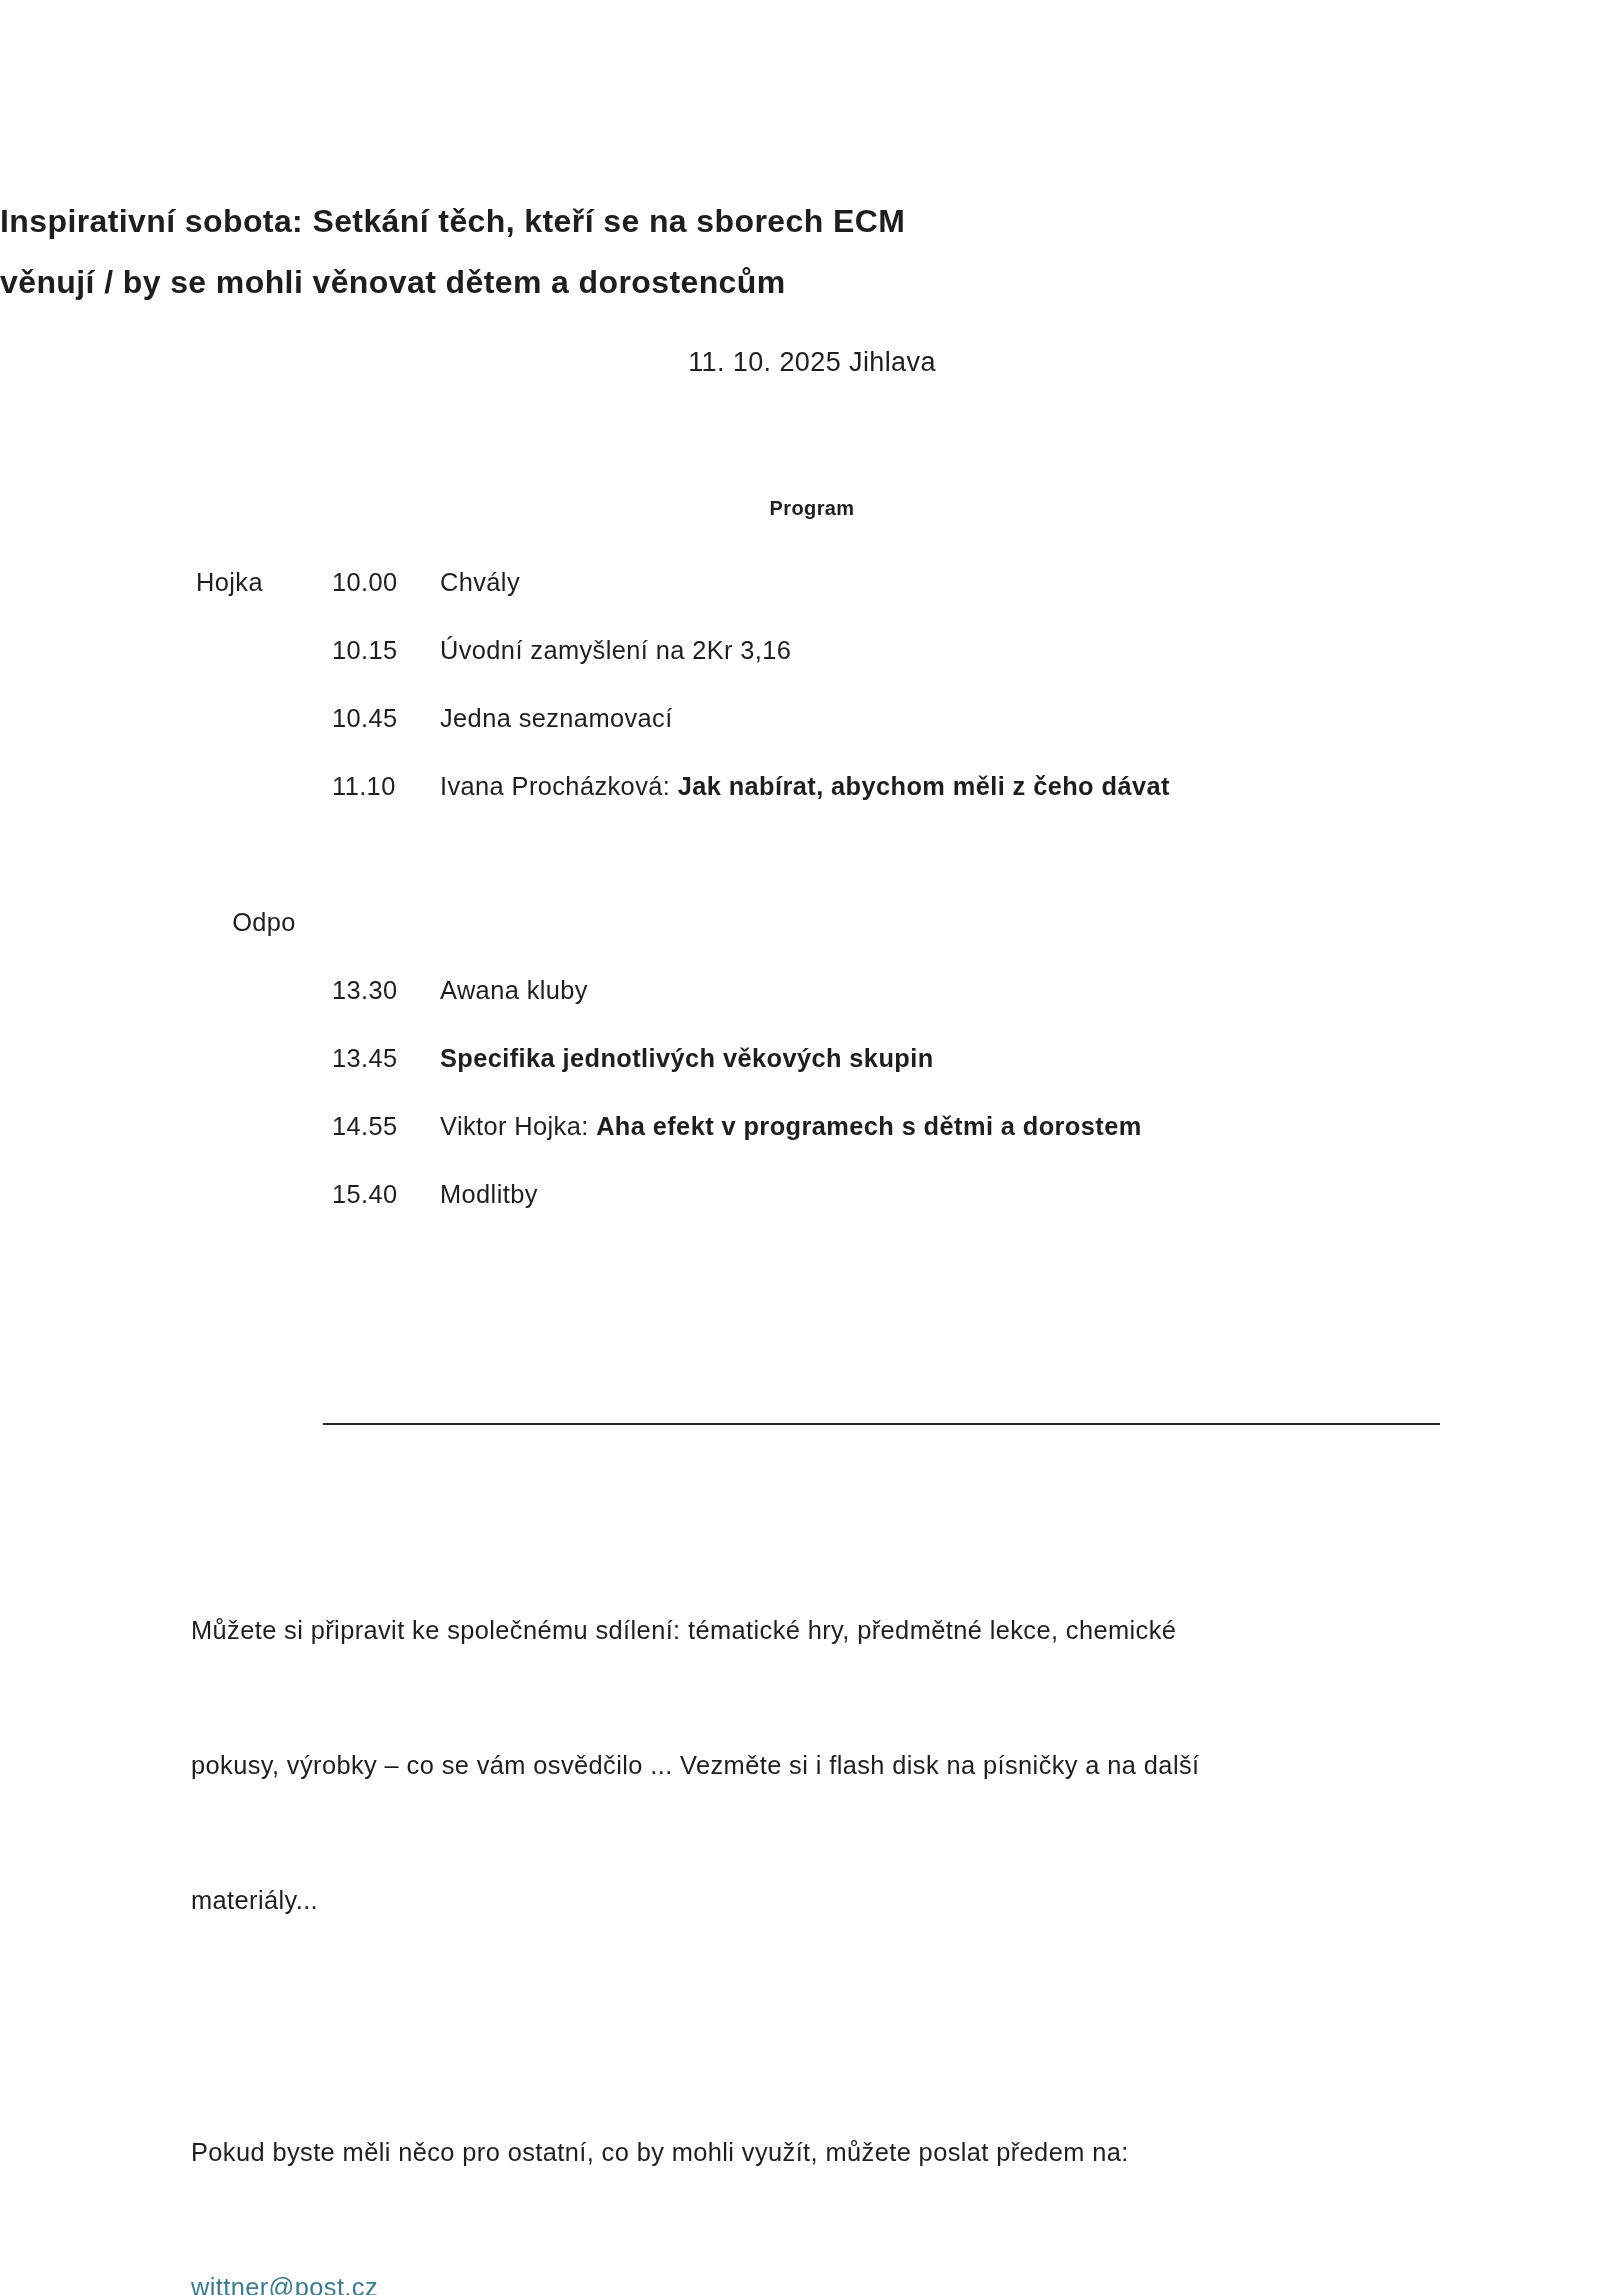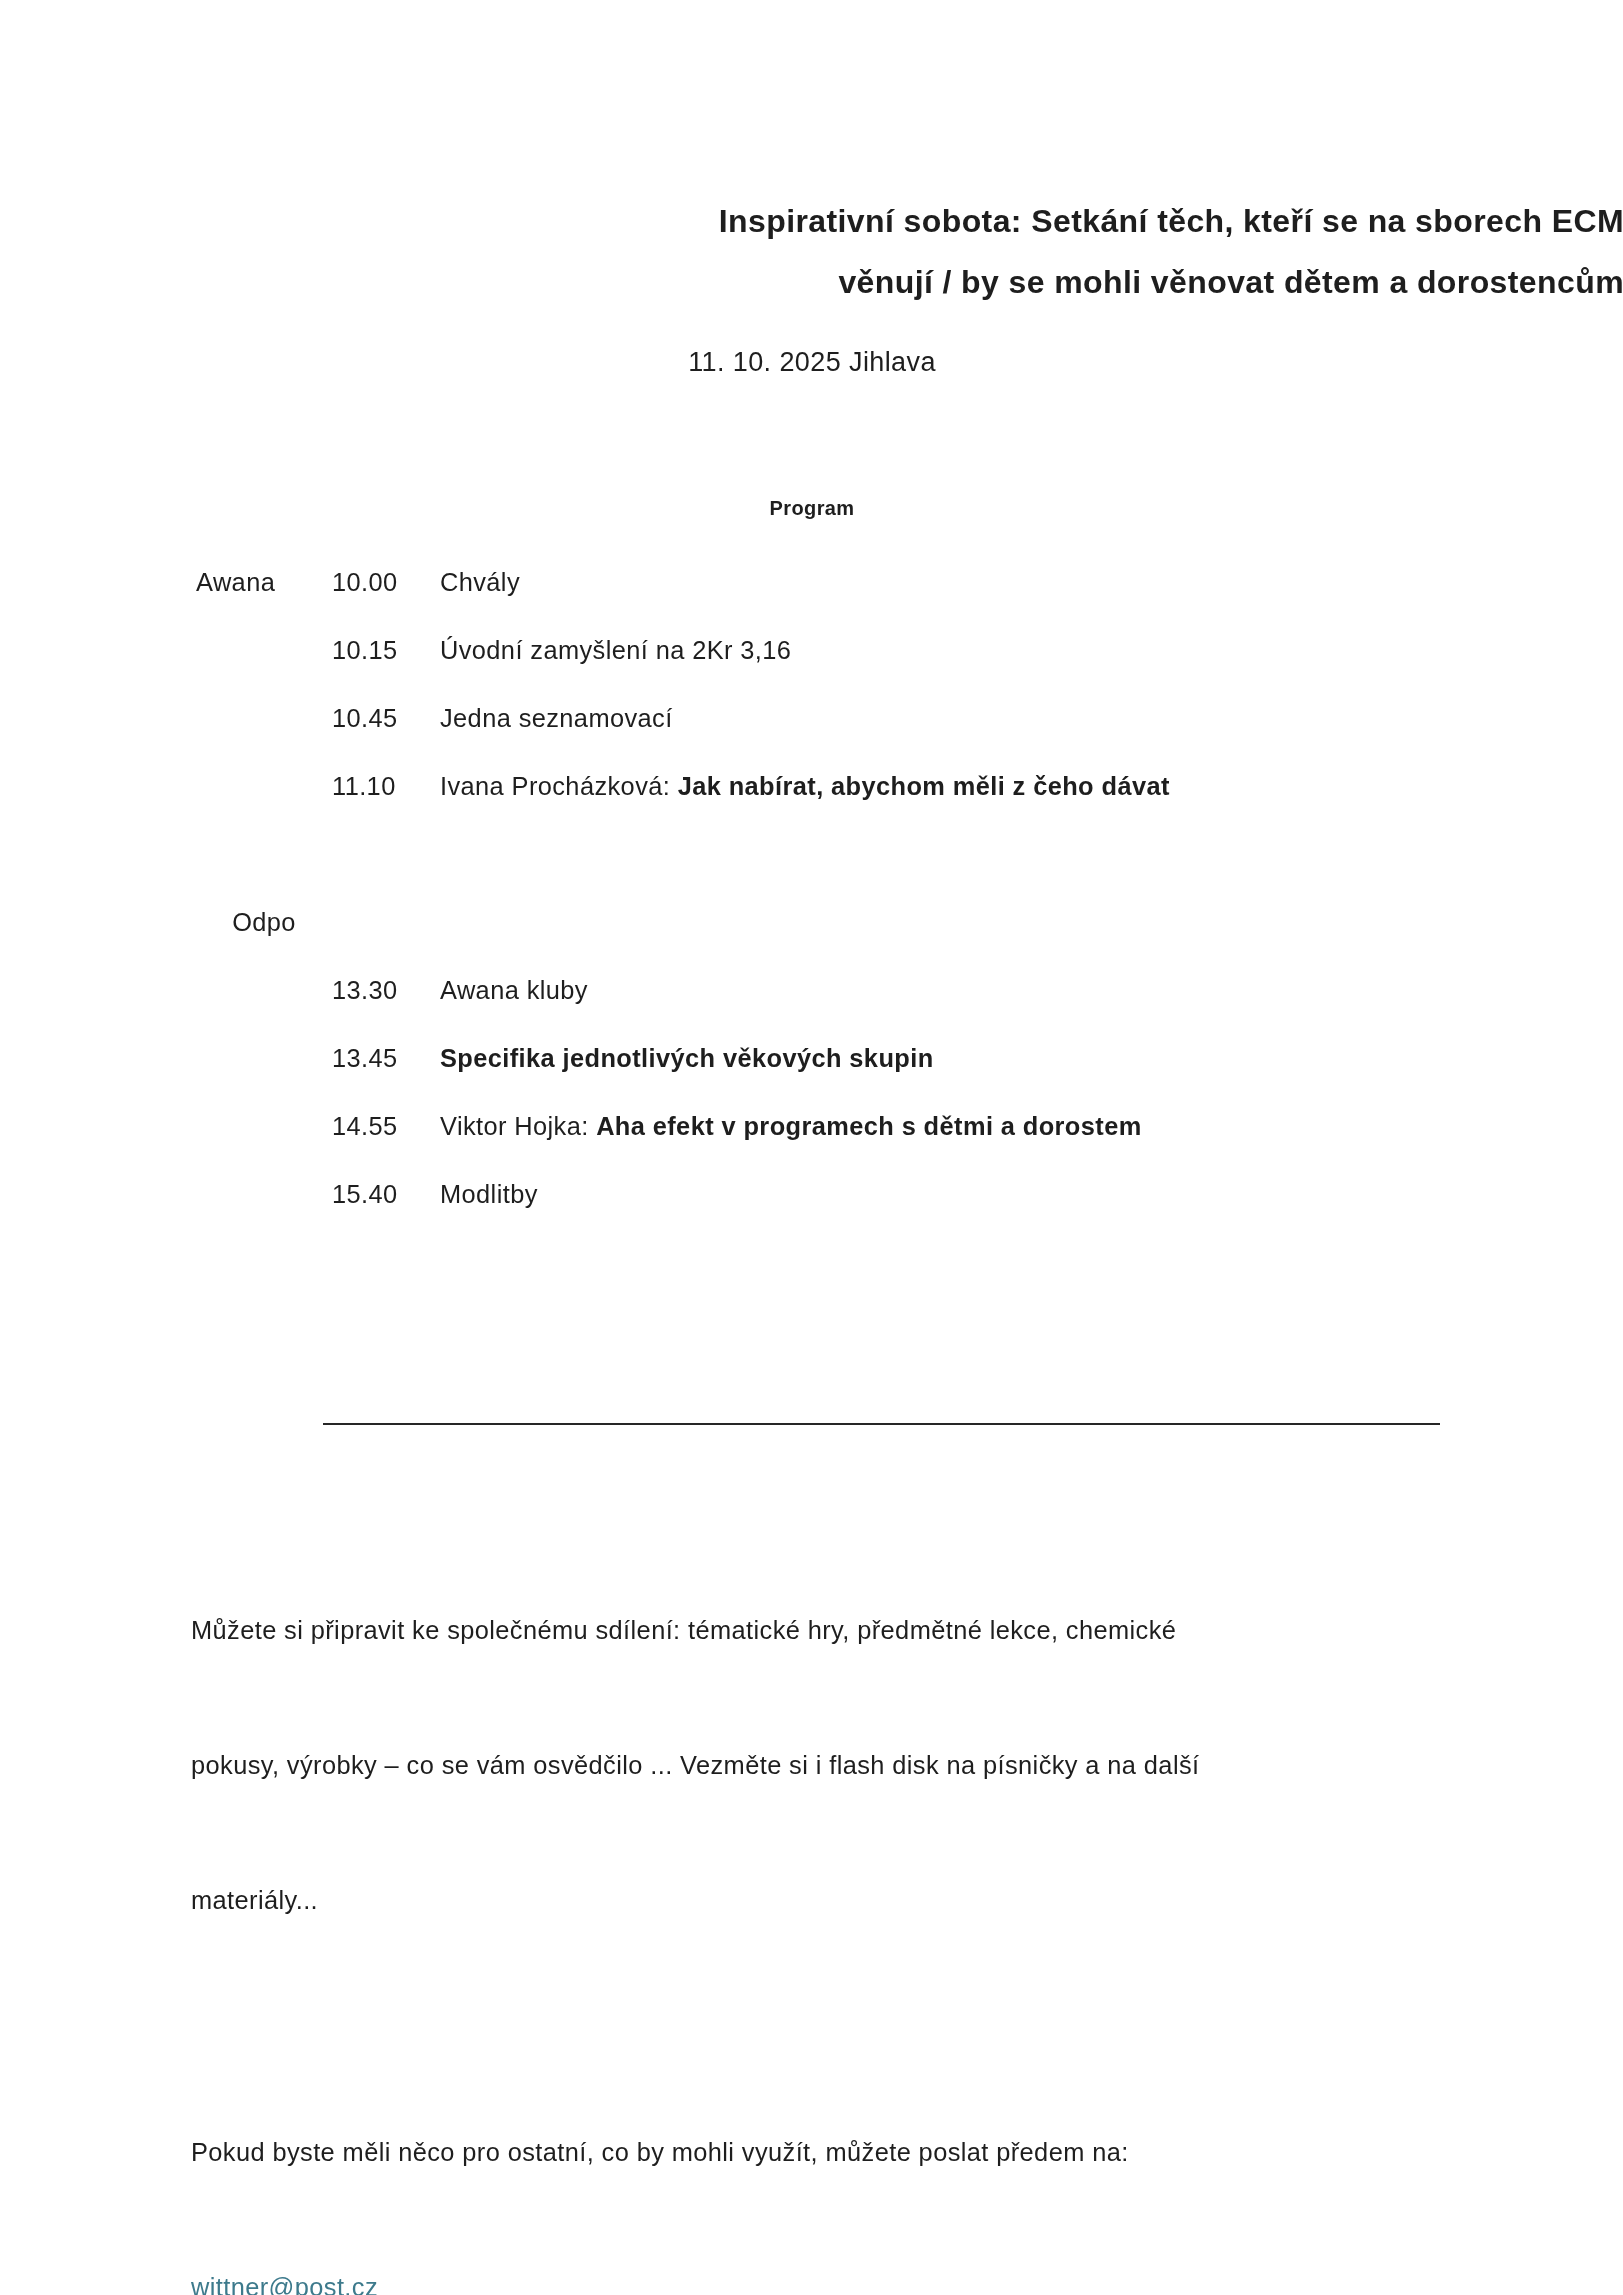--- a/index.html
+++ b/index.html
@@ -12,21 +12,21 @@
     font-family: "Liberation Sans", sans-serif;
     color: #1e1e1e;
     letter-spacing: 0.4px;
     overflow: hidden;
   }
 
   
   .title {
     position: absolute;
     top: 191px; left: 0; right: 0;
-    text-align: right;
+    text-align: left;
     font-size: 32px;
     font-weight: 700;
     line-height: 61px;
   }
   .date-line {
     position: absolute;
     top: 341px; left: 0; right: 0;
     text-align: center;
     font-size: 27px;
     line-height: 42px;
@@ -97,21 +97,21 @@
     <div>věnují / by se mohli věnovat dětem a dorostencům</div>
   </div>
 
   <div class="date-line">11. 10. 2025 Jihlava</div>
 
   <div class="program-heading">Program</div>
 
   <div class="schedule">
 
     <div class="srow">
-      <span class="c-session">Awana</span>
+      <span class="c-session">Hojka</span>
       <span class="c-time">10.00</span>
       <span class="c-desc"><span>Chvály</span></span>
     </div>
 
     <div class="srow">
       <span class="c-session"></span>
       <span class="c-time">10.15</span>
       <span class="c-desc"><span>Úvodní zamyšlení na 2Kr 3,16</span></span>
     </div>
 

